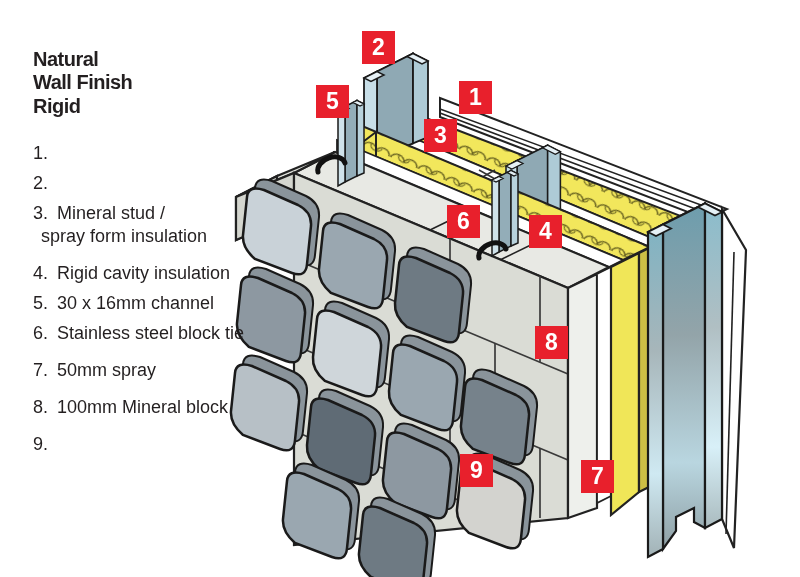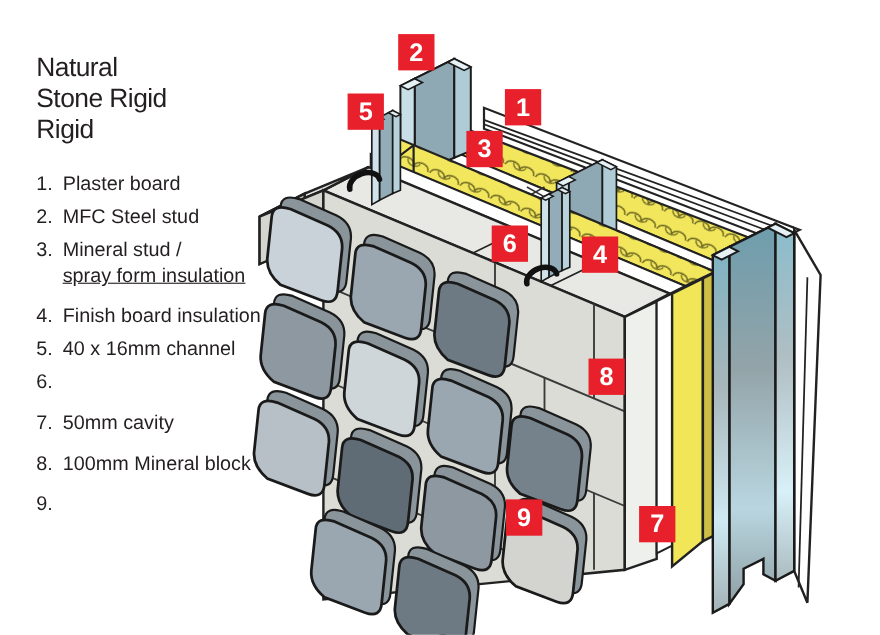--- a/index.html
+++ b/index.html
@@ -1,26 +1,26 @@
 <!DOCTYPE html>
 <html><head>
 <meta charset="utf-8">
 <style>
   html,body{margin:0;padding:0;}
   body{
     width:800px;height:577px;position:relative;background:#ffffff;
     font-family:"Liberation Sans", sans-serif;color:#231f20;overflow:hidden;
   }
   .text-panel{position:absolute;left:33px;top:48px;width:240px;}
-  .title{font-size:24px;font-weight:400;line-height:1.17;letter-spacing:-0.5px;}
+  .title{font-size:20px;font-weight:700;line-height:1.17;letter-spacing:-0.5px;}
   .legend{margin-top:26px;font-size:18px;line-height:1.0;}
   .legend-item{display:flex;margin-bottom:12px;}
   .legend-item .num{width:24px;flex:0 0 24px;}
   .legend-item .lbl{flex:1;}
-  .lbl2{margin-left:24px;margin-top:5px;margin-bottom:14px;text-decoration:underline;}
+  .lbl2{margin-left:8px;margin-top:5px;margin-bottom:14px;}
   .gap-before{margin-top:19px;}
   svg{position:absolute;left:0;top:0;}
   svg text.badge-num{font-family:"Liberation Sans",sans-serif;font-weight:700;font-size:23px;fill:#ffffff;}
 </style>
 </head>
 <body>
 
 <svg width="800" height="577" viewBox="0 0 800 577">
   <defs>
     <pattern id="wool" patternUnits="userSpaceOnUse" width="30" height="17" patternTransform="rotate(23)">
@@ -200,52 +200,51 @@
     <g>
       <rect x="581" y="460" width="33" height="33" fill="#e8202c"></rect>
       <text class="badge-num" x="597.5" y="484" text-anchor="middle">7</text>
     </g>
   </g>
 </svg>
 
 <div class="text-panel">
   <div class="title">
     <div>Natural</div>
-    <div>Stone Rigid</div>
+    <div>Wall Finish</div>
     <div>Rigid</div>
   </div>
 
   <div class="legend">
     <div class="legend-item">
       <span class="num">1.</span>
-      <span class="lbl">Plaster board</span>
     </div>
     <div class="legend-item">
       <span class="num">2.</span>
-      <span class="lbl">MFC Steel stud</span>
     </div>
     <div class="legend-item" style="margin-bottom:0">
       <span class="num">3.</span>
       <span class="lbl">Mineral stud /</span>
     </div>
     <div class="lbl2">spray form insulation</div>
     <div class="legend-item gap-before">
       <span class="num">4.</span>
-      <span class="lbl">Finish board insulation</span>
+      <span class="lbl">Rigid cavity insulation</span>
     </div>
     <div class="legend-item">
       <span class="num">5.</span>
-      <span class="lbl">40 x 16mm channel</span>
+      <span class="lbl">30 x 16mm channel</span>
     </div>
     <div class="legend-item">
       <span class="num">6.</span>
+      <span class="lbl">Stainless steel block tie</span>
     </div>
     <div class="legend-item gap-before">
       <span class="num">7.</span>
-      <span class="lbl">50mm cavity</span>
+      <span class="lbl">50mm spray</span>
     </div>
     <div class="legend-item gap-before">
       <span class="num">8.</span>
       <span class="lbl">100mm  Mineral block</span>
     </div>
     <div class="legend-item gap-before">
       <span class="num">9.</span>
     </div>
   </div>
 </div>

